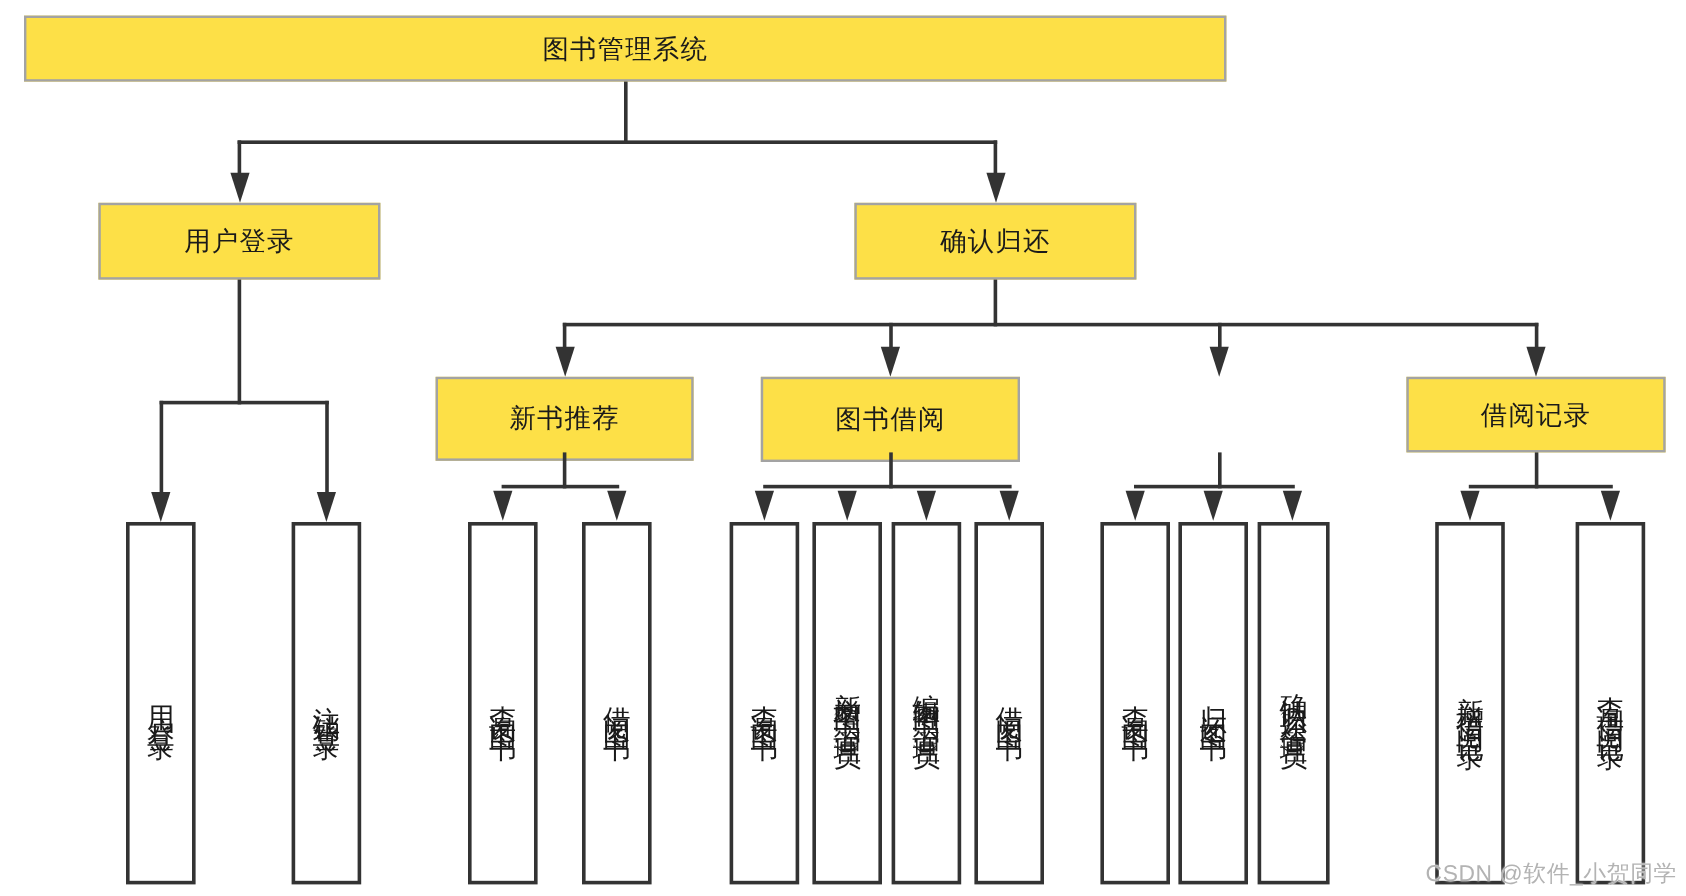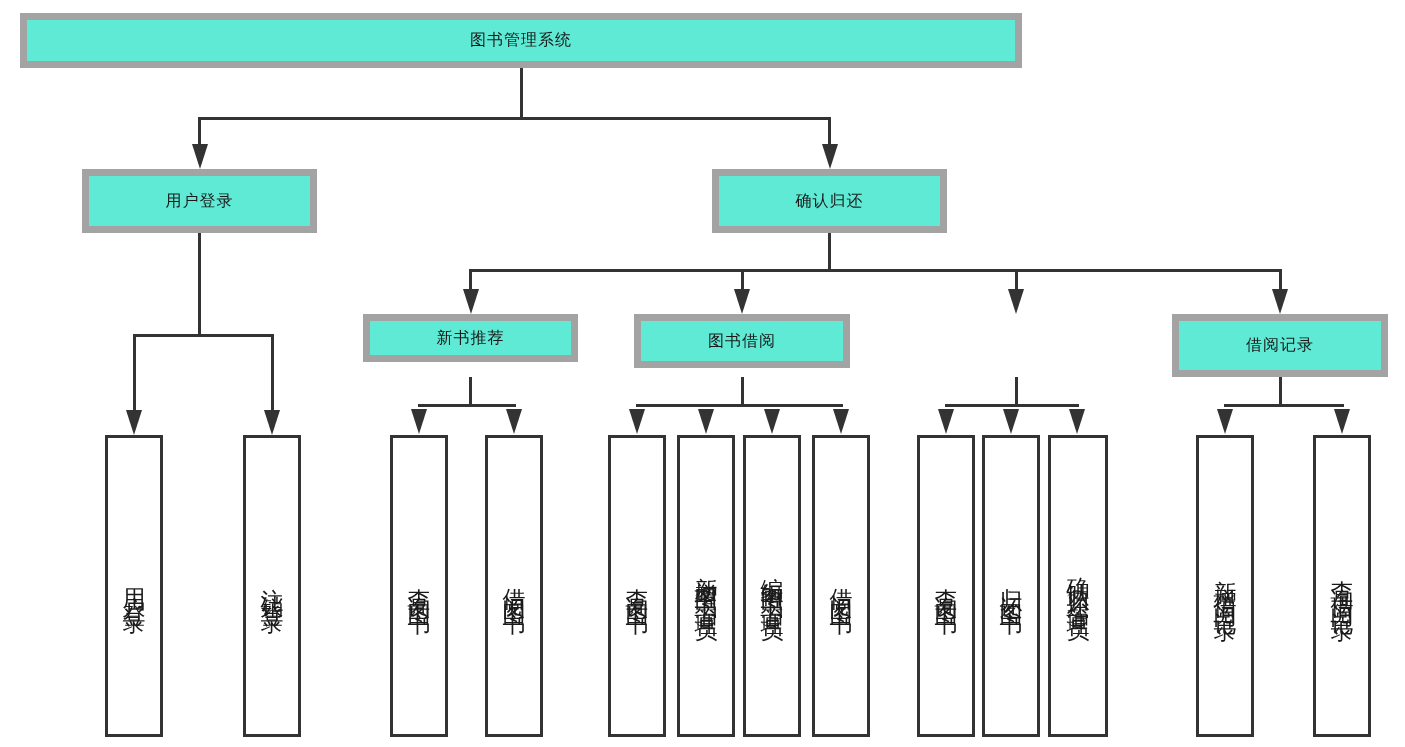--- a/index.html
+++ b/index.html
@@ -9,26 +9,26 @@
   }
   #stage{
     position:relative;
     width:1405px;height:747px;
     background:#ffffff;
     overflow:hidden;
   }
   .box{
     position:absolute;
     box-sizing:border-box;
-    border:7px solid #a3a3a3;
-    background:#5eead4;
+    border:2px solid #a3a3a3;
+    background:#fde047;
     display:flex;
     align-items:center;
     justify-content:center;
-    font-size:16px;
+    font-size:22px;
     letter-spacing:1px;
     color:#1a1a1a;
     white-space:nowrap;
   }
   .vbox{
     position:absolute;
     box-sizing:border-box;
     border:3px solid #333333;
     background:#ffffff;
     display:flex;
@@ -92,22 +92,22 @@
   <div class="hline" style="left:469px;top:269px;width:813px;"></div>
   <div class="vline" style="left:469px;top:269px;height:22px;"></div>
   <div class="arr" style="left:462.5px;top:289px;"></div>
   <div class="vline" style="left:740.5px;top:269px;height:22px;"></div>
   <div class="arr" style="left:734px;top:289px;"></div>
   <div class="vline" style="left:1014.5px;top:269px;height:22px;"></div>
   <div class="arr" style="left:1008px;top:289px;"></div>
   <div class="vline" style="left:1278.5px;top:269px;height:22px;"></div>
   <div class="arr" style="left:1272px;top:289px;"></div>
 
-  <div class="box" style="left:363px;top:314px;width:215px;height:48px;">新书推荐</div>
-  <div class="box" style="left:634px;top:314px;width:216px;height:54px;">图书借阅</div>
+  <div class="box" style="left:363px;top:314px;width:215px;height:70px;">新书推荐</div>
+  <div class="box" style="left:634px;top:314px;width:216px;height:71px;">图书借阅</div>
   <div class="box" style="left:1172px;top:314px;width:216px;height:63px;">借阅记录</div>
 
   <div class="vline" style="left:469px;top:377px;height:30px;"></div>
   <div class="hline" style="left:417.5px;top:404px;width:98px;"></div>
   <div class="arr" style="left:411px;top:409px;"></div>
   <div class="arr" style="left:506px;top:409px;"></div>
 
   <div class="vline" style="left:740.5px;top:377px;height:30px;"></div>
   <div class="hline" style="left:635.5px;top:404px;width:207px;"></div>
   <div class="arr" style="left:629px;top:409px;"></div>
@@ -163,14 +163,15 @@
     <span class="vtext tight">确认归还（管理员）</span>
   </div>
 
   <div class="vbox" style="left:1196px;top:435px;width:58px;height:302px;">
     <span class="vtext">新增借阅记录</span>
   </div>
   <div class="vbox" style="left:1313px;top:435px;width:58px;height:302px;">
     <span class="vtext">查询借阅记录</span>
   </div>
 
+  <div class="watermark" style="left:1188px;top:715px;">CSDN @软件_小贺同学</div>
 
 </div>
 
 </body></html>

